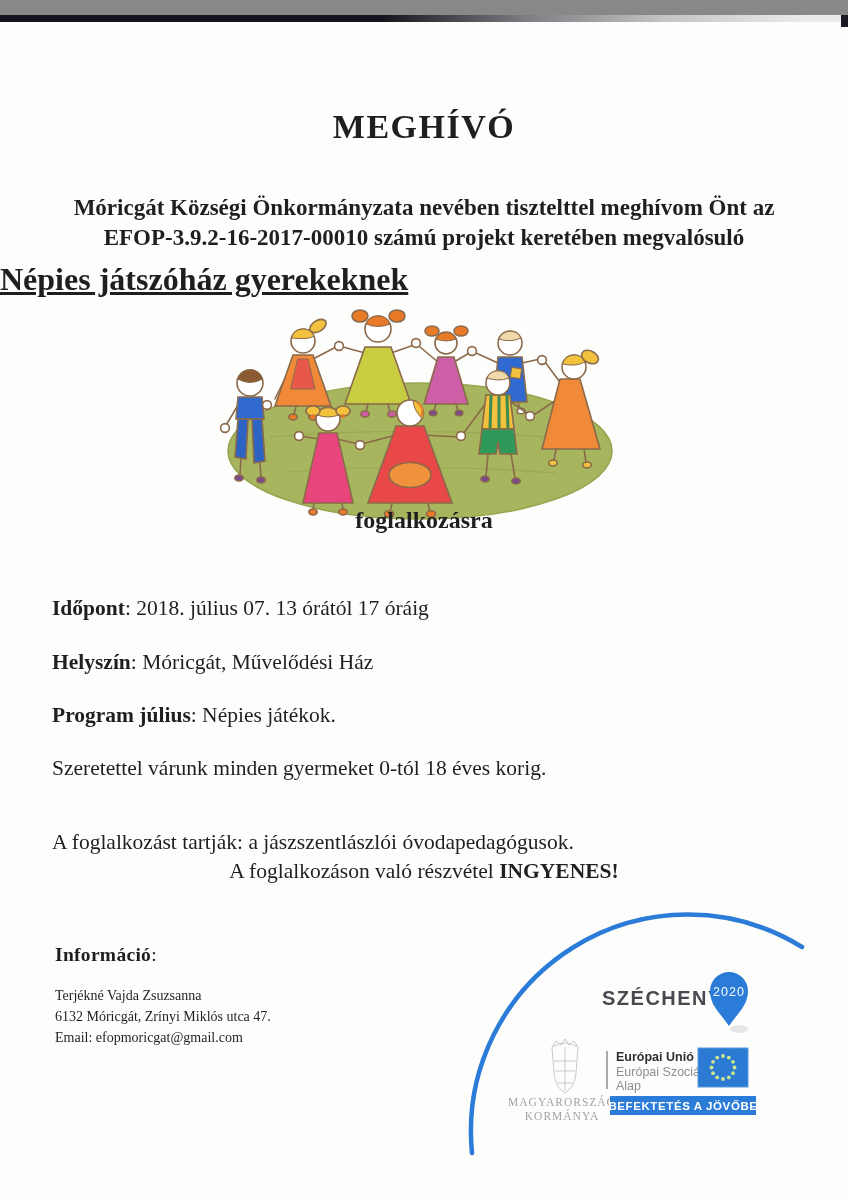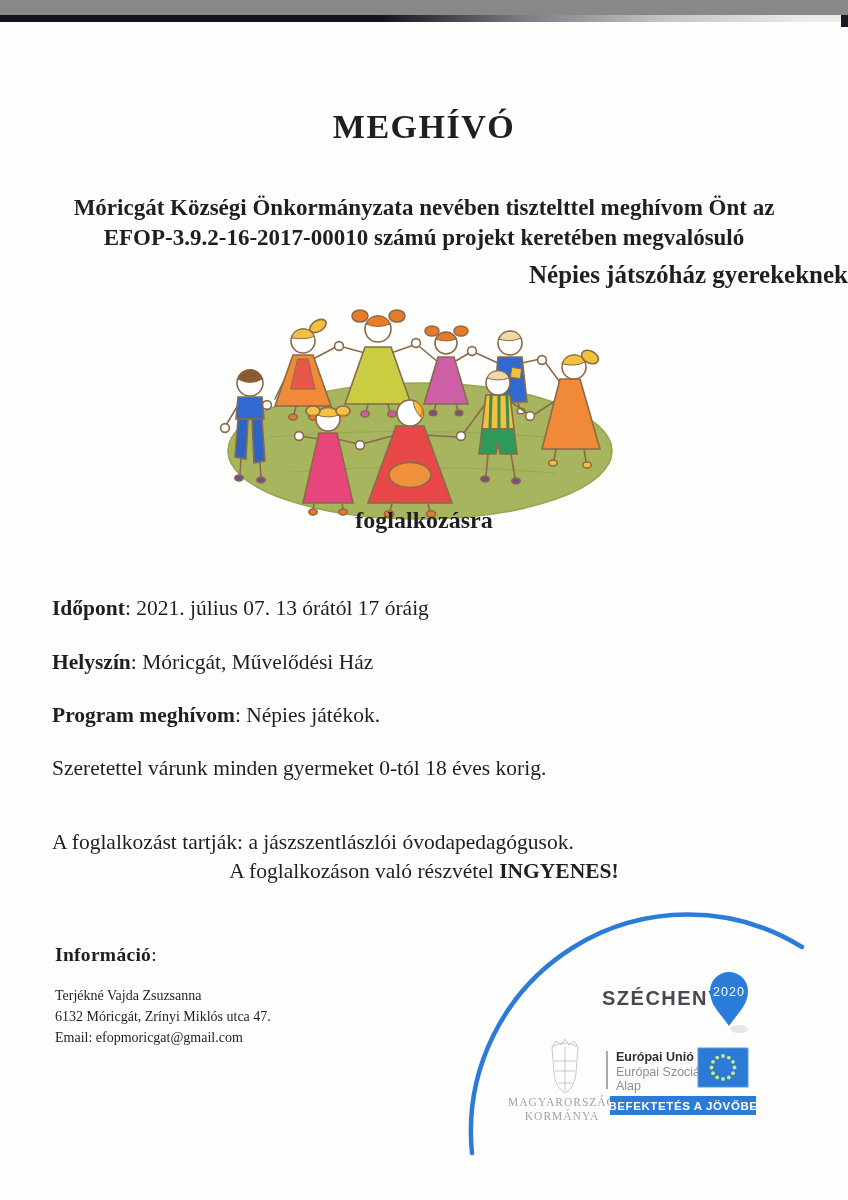--- a/index.html
+++ b/index.html
@@ -11,22 +11,22 @@
   
   .scan-top{position:absolute;left:0;top:0;width:848px;height:7px;
     background:linear-gradient(to right,#14141e 0%,#14141e 45%,rgba(20,20,30,.55) 62%,rgba(20,20,30,.25) 78%,rgba(20,20,30,.08) 95%);}
   .scan-corner{position:absolute;right:0;top:0;width:7px;height:12px;background:#1a1a26;}
   .scan-bottom{position:absolute;left:0;bottom:1px;width:848px;height:2px;background:#d9d9d9;}
 
   .title{position:absolute;top:93px;left:0;width:848px;text-align:center;
     font-size:34px;font-weight:bold;letter-spacing:1.5px;}
   .intro{position:absolute;top:178px;left:30px;width:788px;text-align:center;
     font-size:23px;font-weight:bold;line-height:30px;}
-  .subtitle{position:absolute;top:246px;left:0;width:848px;text-align:right;
-    font-size:25px;font-weight:bold;}
+  .subtitle{position:absolute;top:246px;left:0;width:848px;text-align:left;
+    font-size:32px;font-weight:bold;text-decoration:underline;}
   .activity{position:absolute;top:492px;left:0;width:848px;text-align:center;
     font-size:24px;font-weight:bold;}
 
   .detail{position:absolute;left:52px;font-size:21.5px;}
   .d1{top:581px;} .d2{top:635px;} .d3{top:688px;}
   .n1{top:741px;text-align:center;} .n2{top:815px;}
   .free-line{position:absolute;top:844px;left:0;width:848px;text-align:center;font-size:21.5px;}
 
   .info-label{position:absolute;top:929px;left:55px;font-size:19.5px;}
   .info-label b{letter-spacing:.3px;}
@@ -190,27 +190,27 @@
           <circle cx="251" cy="129" r="4.4"></circle>
         <circle cx="150" cy="138" r="4.4"></circle>
           <circle cx="89" cy="129" r="4.4"></circle>
       </g>
     </g>
   </svg>
 
   <div class="activity">foglalkozásra</div>
 
   <div class="detail d1">
-    <b>Időpont</b><span>: 2021. július 07. 13 órától 17 óráig</span>
+    <b>Időpont</b><span>: 2018. július 07. 13 órától 17 óráig</span>
   </div>
   <div class="detail d2">
     <b>Helyszín</b><span>: Móricgát, Művelődési Ház</span>
   </div>
   <div class="detail d3">
-    <b>Program meghívom</b><span>: Népies játékok.</span>
+    <b>Program július</b><span>: Népies játékok.</span>
   </div>
 
   <div class="detail n1">Szeretettel várunk minden gyermeket 0-tól 18 éves korig.</div>
   <div class="detail n2">A foglalkozást tartják: a jászszentlászlói óvodapedagógusok.</div>
 
   <div class="free-line">
     <span>A foglalkozáson való részvétel </span><b>INGYENES!</b>
   </div>
 
   <div class="info-label">

